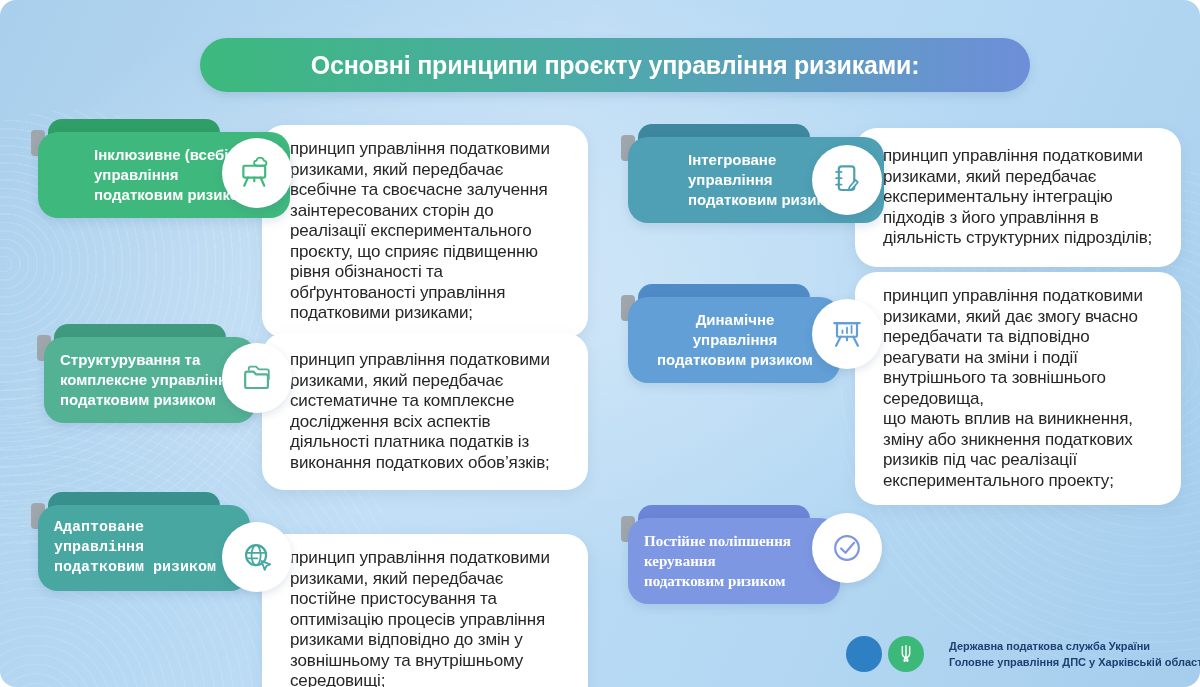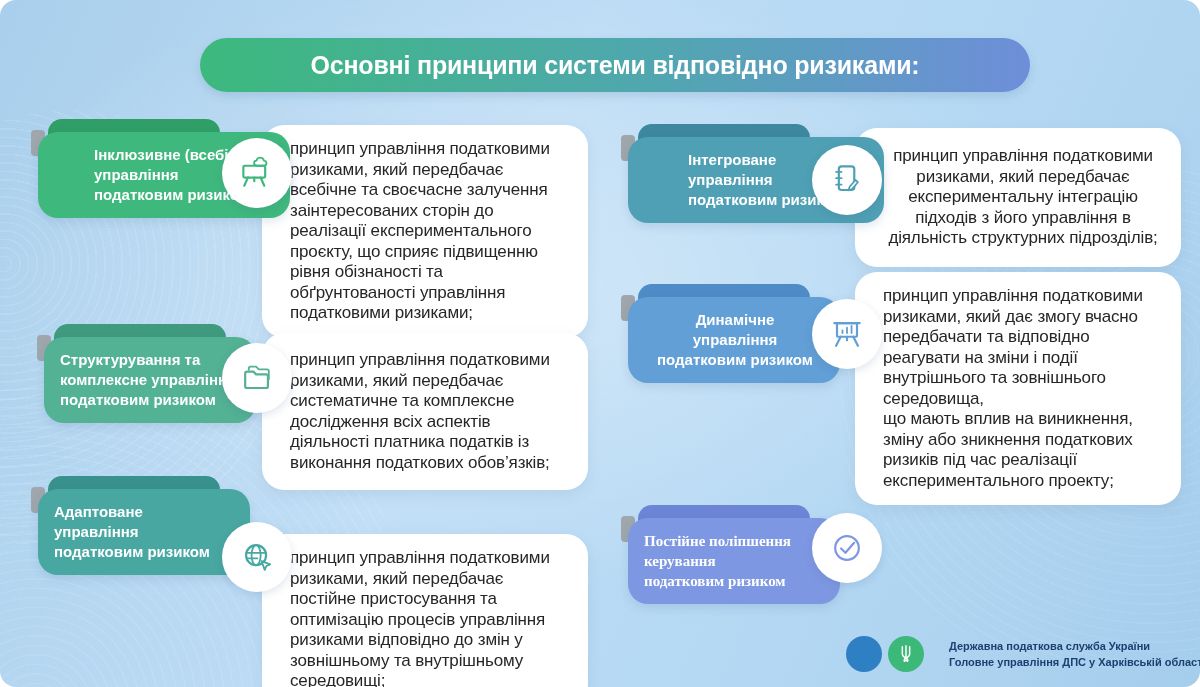--- a/index.html
+++ b/index.html
@@ -86,43 +86,43 @@
   .t0{--col:#3fb87d;--tab:#2f9f67;}
   .t1{--col:#53b194;--tab:#3f9a7e;}
   .t2{--col:#48a7a1;--tab:#38918c;}
   .t3{--col:#4fa0b4;--tab:#3e889f;}
   .t4{--col:#619fd6;--tab:#4f8cc7;}
   .t5{--col:#7e97e2;--tab:#6c85d6;}
 
   
   .pos-label-0{left:38px;top:132px;padding-left:40px;} .pos-icon-0{left:222px;top:138px;} .pos-box-0{left:262px;top:125px;min-height:197px;}
   .pos-label-1{left:44px;top:337px;} .pos-icon-1{left:222px;top:343px;} .pos-box-1{left:262px;top:333px;min-height:157px;}
-  .pos-label-2{left:38px;top:489px;} .pos-icon-2{left:222px;top:522px;} .pos-box-2{left:262px;top:534px;min-height:142px;align-items:center;}
-  .pos-label-3{left:628px;top:137px;padding-left:44px;} .pos-icon-3{left:812px;top:145px;} .pos-box-3{left:855px;top:128px;min-height:139px;text-align:center;}
+  .pos-label-2{left:38px;top:505px;font-family:Liberation Mono, monospace;} .pos-icon-2{left:222px;top:522px;} .pos-box-2{left:262px;top:534px;min-height:142px;align-items:center;}
+  .pos-label-3{left:628px;top:137px;padding-left:44px;} .pos-icon-3{left:812px;top:145px;} .pos-box-3{left:855px;top:128px;min-height:139px;}
   .pos-label-4{left:628px;top:297px;text-align:center;} .pos-icon-4{left:812px;top:299px;} .pos-box-4{left:855px;top:272px;min-height:208px;}
   .pos-label-5{left:628px;top:518px;font-family:Liberation Serif, serif;} .pos-icon-5{left:812px;top:513px;} .pos-box-5{left:855px;top:513px;min-height:120px;}
 
   
   .footer{position:absolute;left:846px;top:636px;display:flex;align-items:center;z-index:5;}
   .footer .dot{width:36px;height:36px;border-radius:50%;background:#2e7fc3;}
   .footer .emblem{
     width:36px;height:36px;border-radius:50%;background:#3cb878;margin-left:6px;
     display:flex;align-items:center;justify-content:center;
   }
   .footer .emblem svg{stroke:#ffffff;fill:none;stroke-width:1.6;stroke-linecap:round;stroke-linejoin:round;}
   .footer .org{margin-left:25px;color:#1d3f71;font-weight:700;font-size:11px;line-height:16px;white-space:nowrap;}
 </style>
 </head>
 <body>
 
 <div class="page">
   <div class="wave-bl"></div>
 
   <div class="header-pill">
-    <span class="title">Основні принципи системи відповідно ризиками:</span>
+    <span class="title">Основні принципи проєкту управління ризиками:</span>
   </div>
 
   <div class="label-pill t0 pos-label-0">
     <span class="notch"></span>
     <span class="tab"></span>
     <span class="pill-bg"></span>
     <span class="label-text">Інклюзивне (всебічне)
 управління
 податковим ризиком</span>
   </div>

